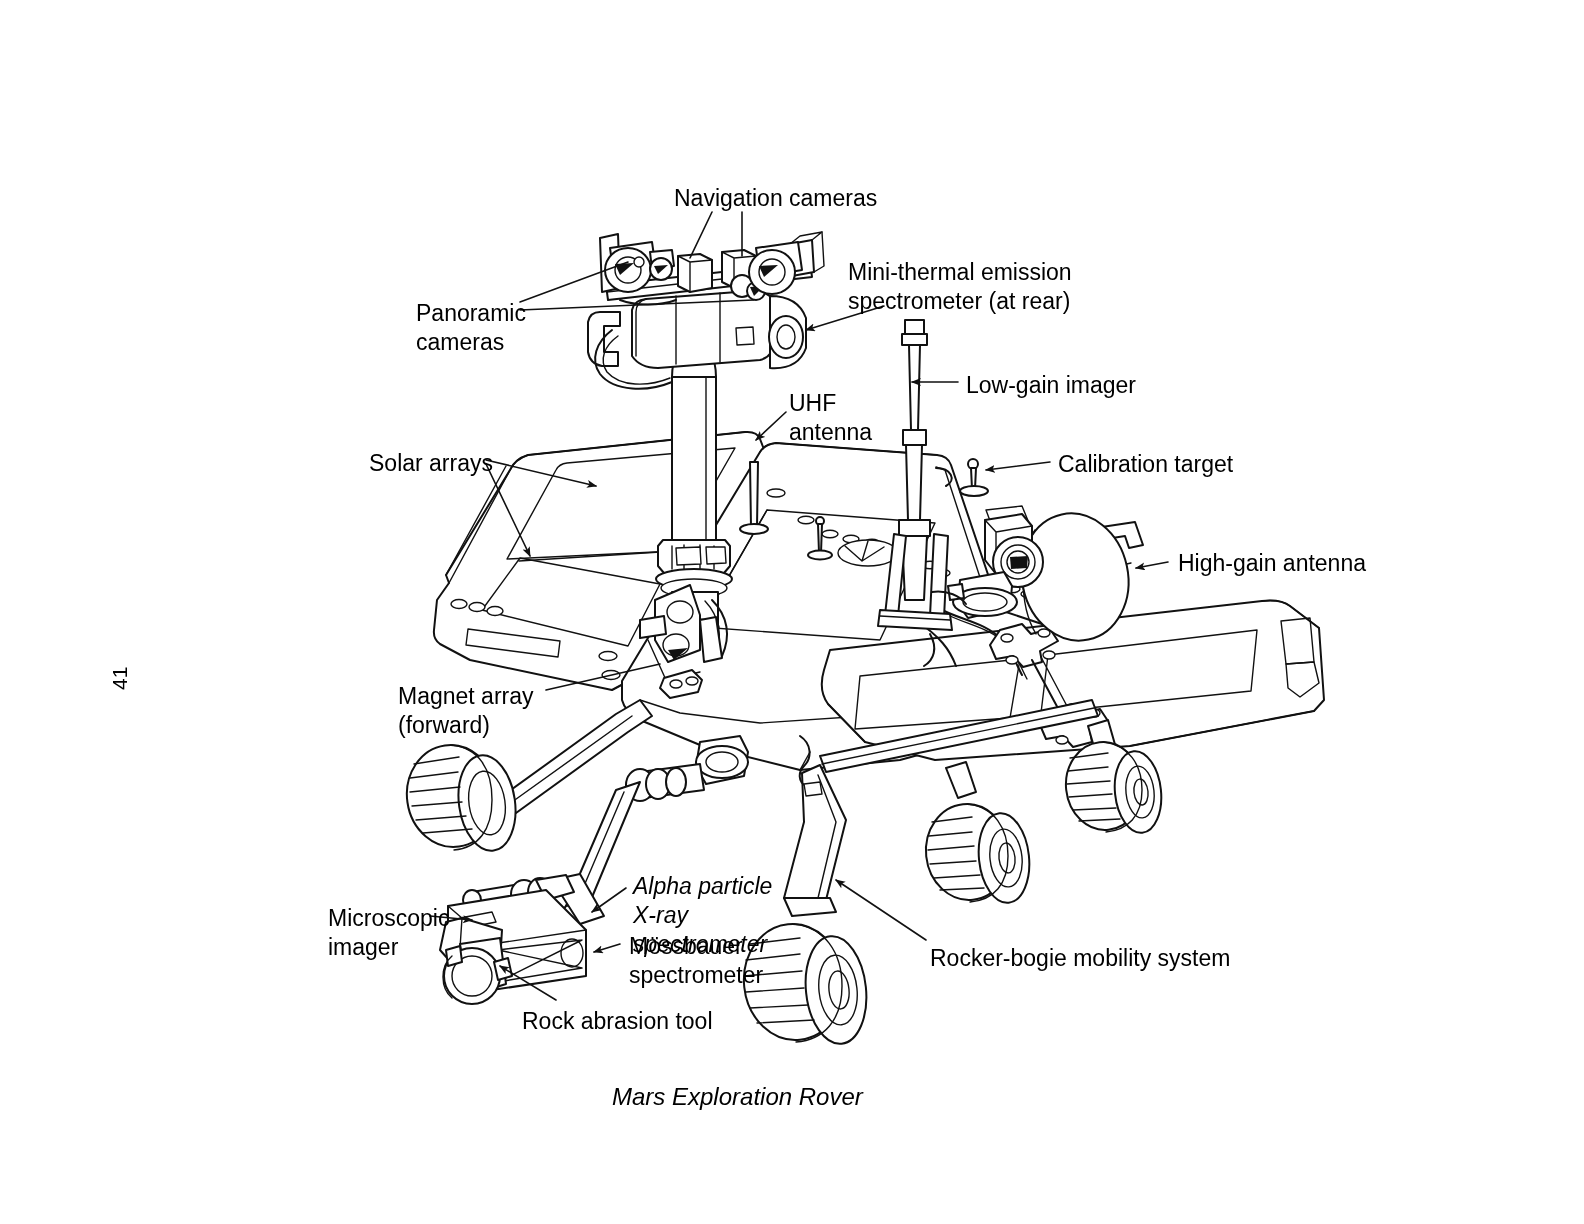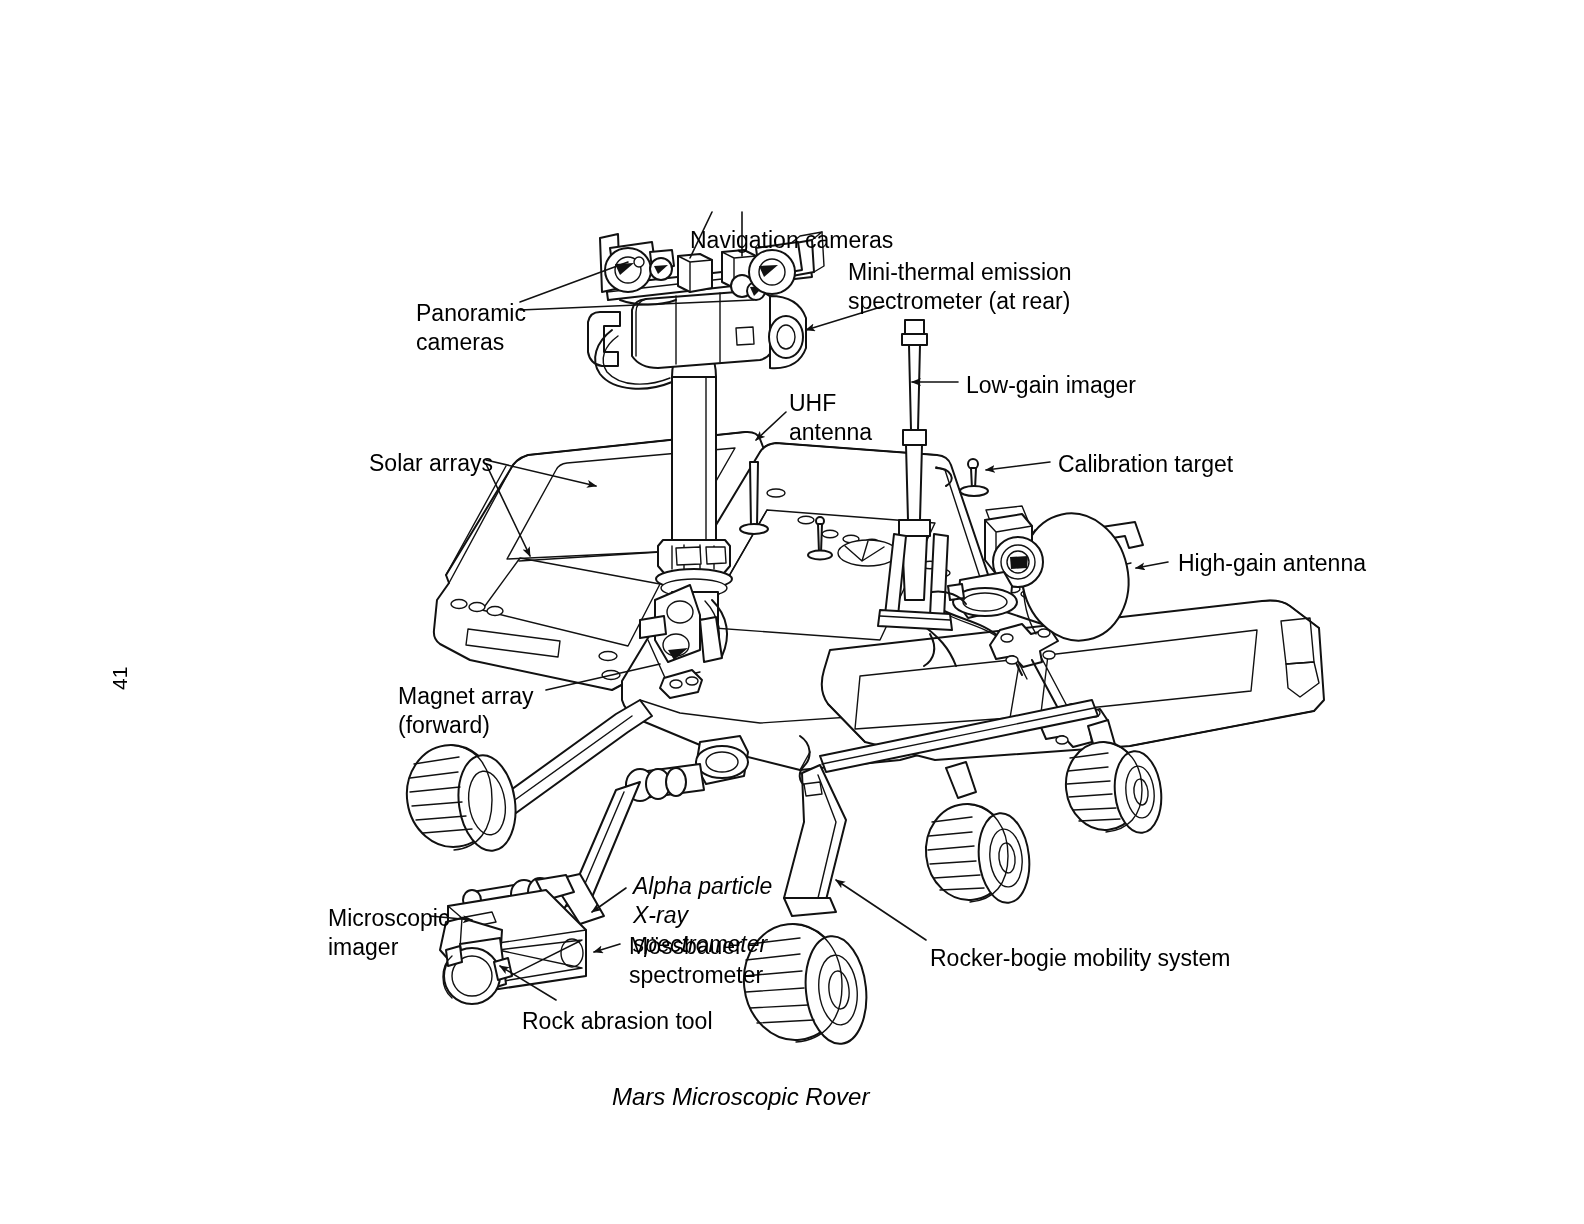--- a/index.html
+++ b/index.html
@@ -409,21 +409,21 @@
 
       <path class="leader" d="M620,944 L594,952" marker-end="url(#arrowh)"></path>
 
       <path class="leader" d="M926,940 L836,880" marker-end="url(#arrowh)"></path>
 
       <path class="leader" d="M556,1000 L500,966" marker-end="url(#arrowh)"></path>
     </g>
   </svg>
 
   <div id="label-layer">
-      <div class="lbl" style="left: 690px; top: 184px; margin-top: 42px;">Navigation cameras</div>
+      <div class="lbl" style="left: 674px; top: 184px;">Navigation cameras</div>
       <div class="lbl" style="left: 848px; top: 258px;">Mini-thermal emission
 spectrometer (at rear)</div>
       <div class="lbl" style="left: 416px; top: 299px;">Panoramic
 cameras</div>
       <div class="lbl" style="left: 966px; top: 371px;">Low-gain imager</div>
       <div class="lbl" style="left: 789px; top: 389px;">UHF
 antenna</div>
       <div class="lbl" style="left: 369px; top: 449px;">Solar arrays</div>
       <div class="lbl" style="left: 1058px; top: 450px;">Calibration target</div>
       <div class="lbl" style="left: 1178px; top: 549px;">High-gain antenna</div>
@@ -433,16 +433,16 @@
 X-ray
 spectrometer</div>
       <div class="lbl" style="left: 312px; top: 904px; margin-left: 16px;">Microscopic
 imager</div>
       <div class="lbl" style="left: 629px; top: 932px;">Mössbauer
 spectrometer</div>
       <div class="lbl" style="left: 930px; top: 944px;">Rocker-bogie mobility system</div>
       <div class="lbl" style="left: 522px; top: 1007px; text-align: right;">Rock abrasion tool</div>
     </div>
 
-  <div class="caption" style="left: 612px; top: 1083px;">Mars Microscopic Rover</div>
+  <div class="caption" style="left: 612px; top: 1083px;">Mars Exploration Rover</div>
   <div class="folio" style="left: 108px; top: 690px;">41</div>
 
 </div>
 
 </body></html>

